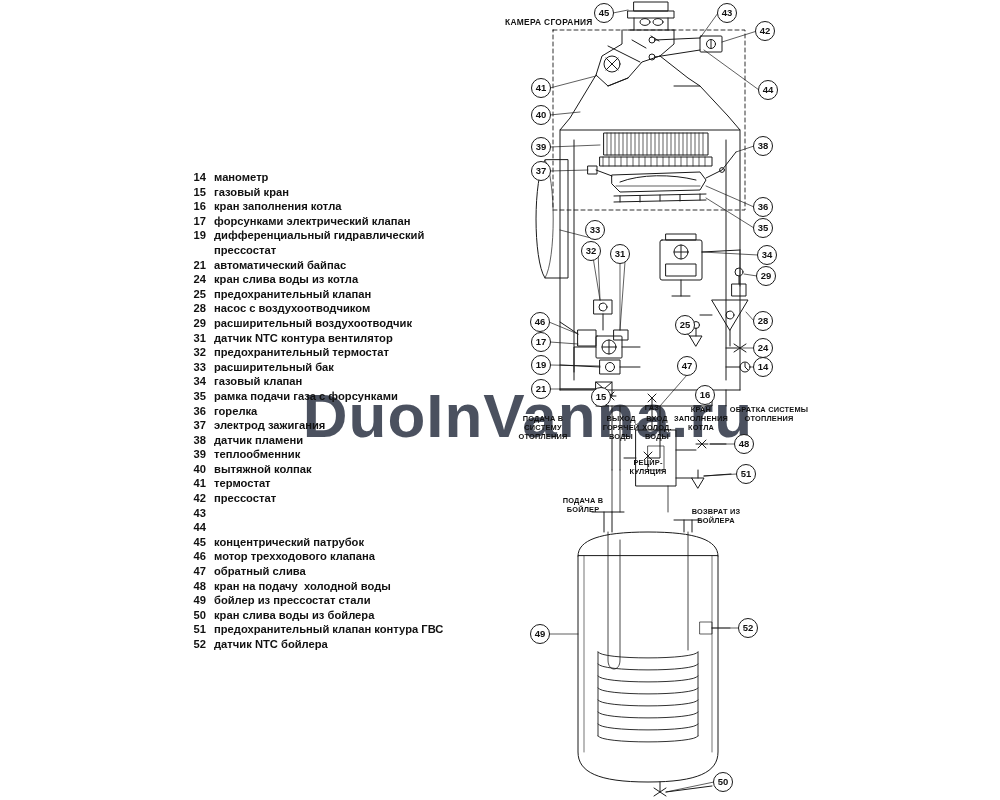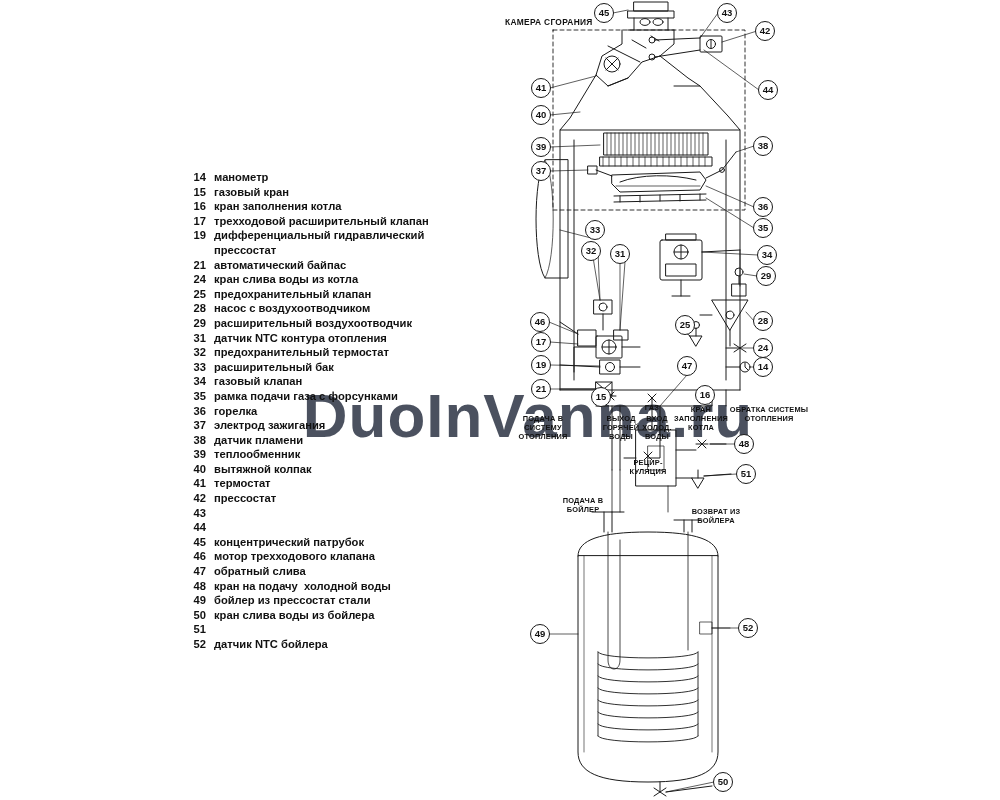--- a/index.html
+++ b/index.html
@@ -96,21 +96,21 @@
     <div class="legend-row">
       <div class="legend-num">15</div>
       <div class="legend-label">газовый кран</div>
     </div>
     <div class="legend-row">
       <div class="legend-num">16</div>
       <div class="legend-label">кран заполнения котла</div>
     </div>
     <div class="legend-row">
       <div class="legend-num">17</div>
-      <div class="legend-label">трехходовой расширительный клапан</div>
+      <div class="legend-label">форсунками электрический клапан</div>
     </div>
     <div class="legend-row">
       <div class="legend-num">19</div>
       <div class="legend-label">дифференциальный гидравлический
 прессостат</div>
     </div>
     <div class="legend-row">
       <div class="legend-num">21</div>
       <div class="legend-label">автоматический байпас</div>
     </div>
@@ -125,21 +125,21 @@
     <div class="legend-row">
       <div class="legend-num">28</div>
       <div class="legend-label">насос с воздухоотводчиком</div>
     </div>
     <div class="legend-row">
       <div class="legend-num">29</div>
       <div class="legend-label">расширительный воздухоотводчик</div>
     </div>
     <div class="legend-row">
       <div class="legend-num">31</div>
-      <div class="legend-label">датчик NTC контура отопления</div>
+      <div class="legend-label">датчик NTC контура вентилятор</div>
     </div>
     <div class="legend-row">
       <div class="legend-num">32</div>
       <div class="legend-label">предохранительный термостат</div>
     </div>
     <div class="legend-row">
       <div class="legend-num">33</div>
       <div class="legend-label">расширительный бак</div>
     </div>
     <div class="legend-row">
@@ -203,20 +203,21 @@
     <div class="legend-row">
       <div class="legend-num">49</div>
       <div class="legend-label">бойлер из прессостат стали</div>
     </div>
     <div class="legend-row">
       <div class="legend-num">50</div>
       <div class="legend-label">кран слива воды из бойлера</div>
     </div>
     <div class="legend-row">
       <div class="legend-num">51</div>
+      <div class="legend-label">предохранительный клапан контура ГВС</div>
     </div>
     <div class="legend-row">
       <div class="legend-num">52</div>
       <div class="legend-label">датчик NTC бойлера</div>
     </div>
   </div>
 
 <div id="diagram">
 <svg width="1000" height="800" viewBox="0 0 1000 800" xmlns="http://www.w3.org/2000/svg">
   <g fill="none" stroke="#1a1a1a" stroke-width="1" stroke-linejoin="round" stroke-linecap="round">

